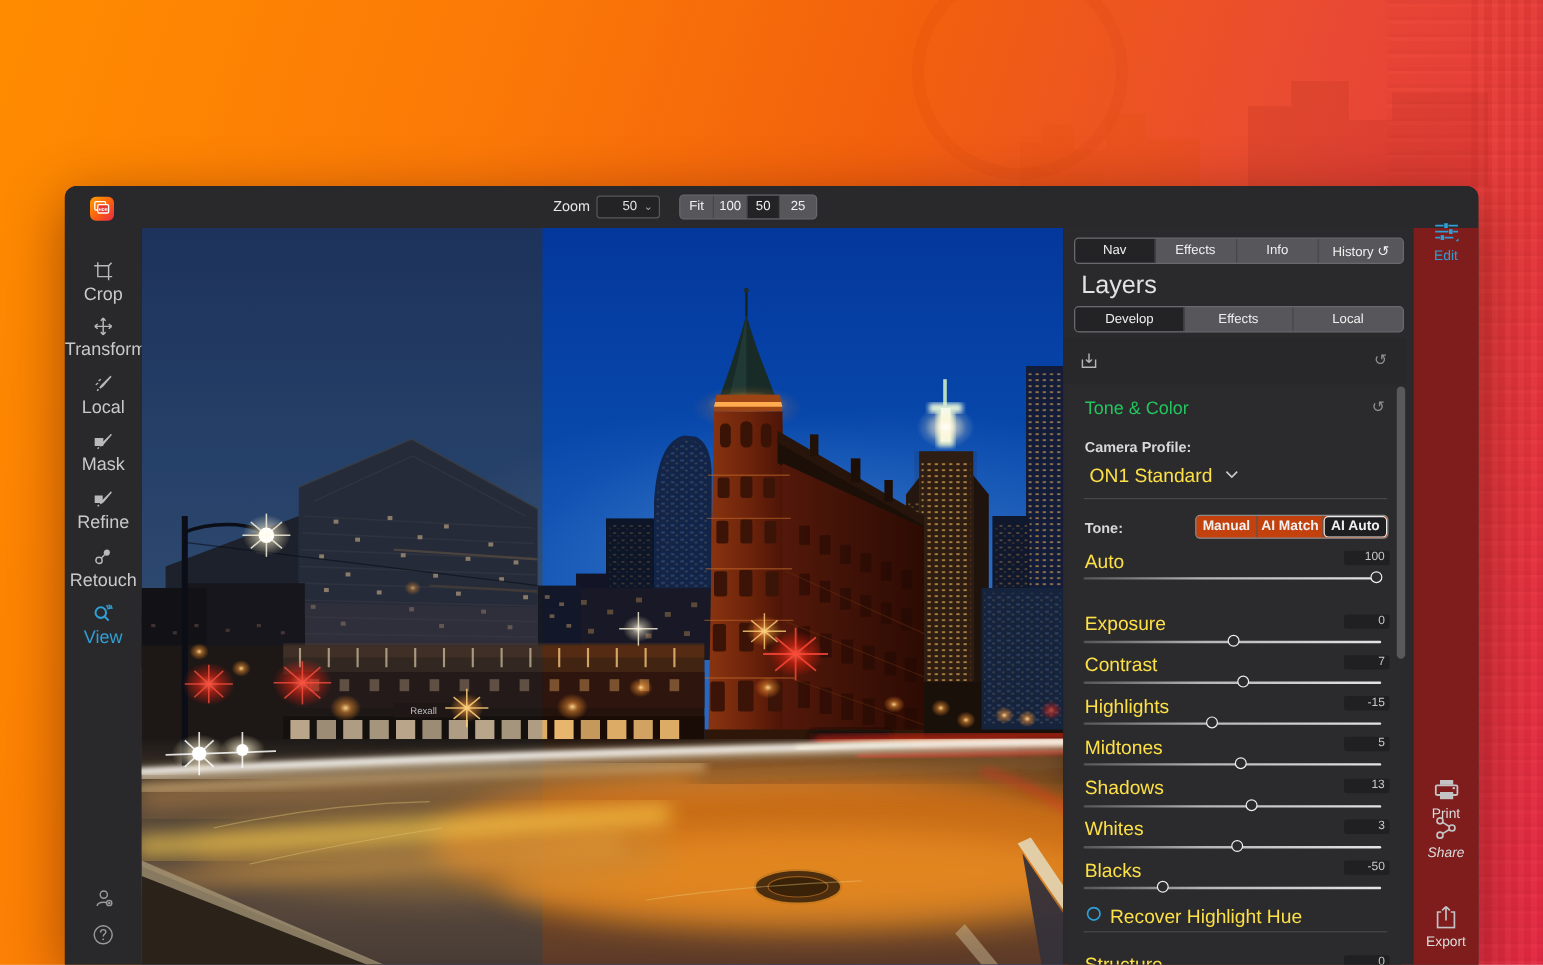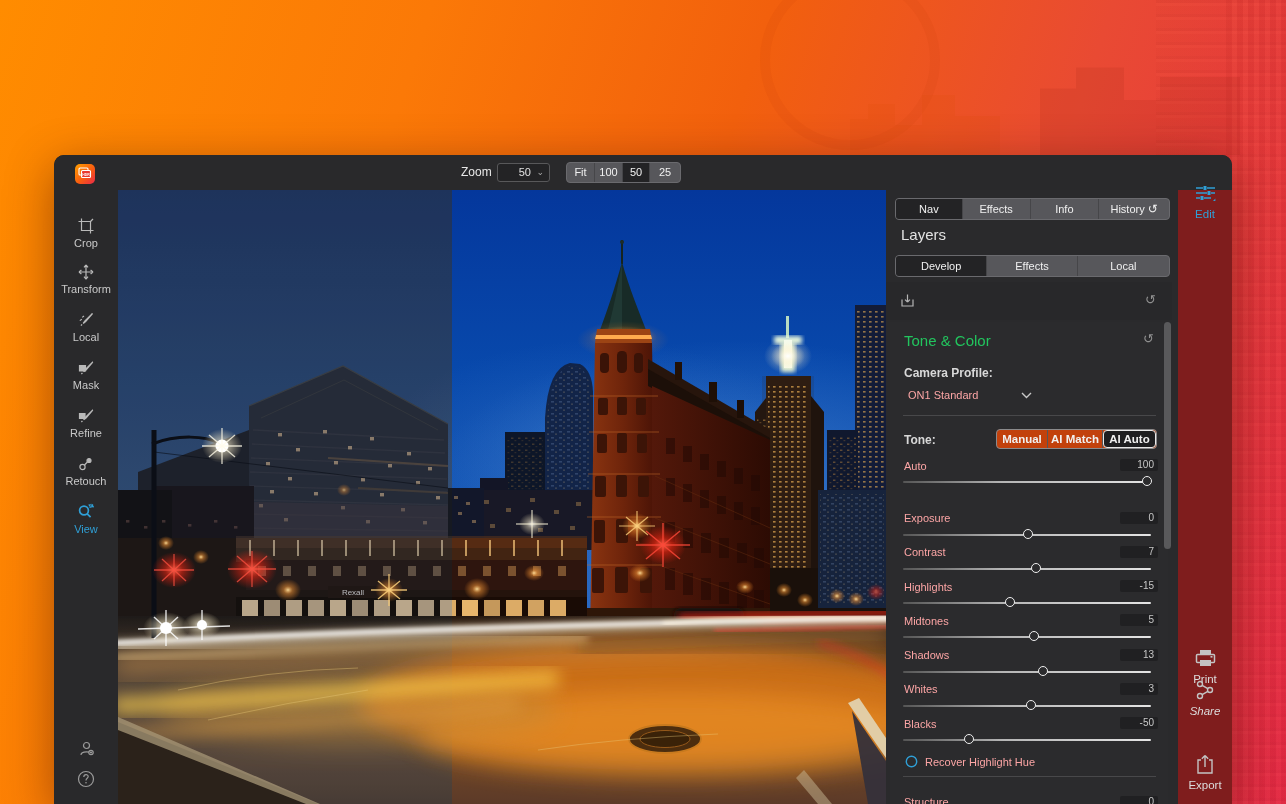--- a/index.html
+++ b/index.html
@@ -23,35 +23,35 @@
 .bgtex1 { position:absolute; right:0; top:0; width:130px; height:804px;
   background:repeating-linear-gradient(180deg, rgba(120,10,10,0.07) 0 3px, rgba(255,120,90,0.05) 3px 6px, rgba(160,20,15,0.04) 6px 14px);
   opacity:0.8; }
 .bgtex2 { position:absolute; right:0; top:0; width:60px; height:804px;
   background:repeating-linear-gradient(90deg, rgba(140,10,10,0.08) 0 6px, rgba(255,140,100,0.04) 6px 11px); }
 .bgcirc { position:absolute; left:760px; top:-30px; width:180px; height:180px; border-radius:50%; border:10px solid rgba(200,60,10,0.10); }
 .bgbld1 { position:absolute; left:850px; top:95px; width:150px; height:60px; background:rgba(220,80,10,0.18); clip-path:polygon(0 100%,0 40%,12% 40%,12% 15%,30% 15%,30% 50%,48% 50%,48% 0,70% 0,70% 35%,100% 35%,100% 100%); }
 .bgbld2 { position:absolute; left:1040px; top:60px; width:200px; height:95px; background:rgba(150,30,20,0.12); clip-path:polygon(0 100%,0 30%,18% 30%,18% 8%,42% 8%,42% 42%,60% 42%,60% 18%,100% 18%,100% 100%); }
 
 .tools { position:absolute; left:0; top:35px; width:64px; bottom:0; background:#29292b; }
-.tool { position:absolute; width:64px; text-align:center; color:#c9c9c9; font-size:11px; }
+.tool { position:absolute; width:64px; text-align:center; color:#c9c9c9; font-size:15px; }
 .tool svg { display:block; margin:0 auto 2px; }
 .tool.active { color:#2f9fd6; }
 
 .photo { position:absolute; left:64px; top:35px; width:768px; height:614px; background:#10214a; }
 
 .panel { position:absolute; left:832px; top:35px; width:292px; bottom:0; background:#2a2a2c; color:#d8d8d8; }
 .ptabs { position:absolute; left:9px; width:275px; height:22px; }
 .ptabs > div { line-height:20px; }
-.layers { position:absolute; left:15px; top:36px; font-size:15px; color:#e2e2e2; }
+.layers { position:absolute; left:15px; top:36px; font-size:21px; color:#e2e2e2; }
 .dtabs { top:65px; }
 .iconrow { position:absolute; left:0px; top:92px; width:286px; height:38px; background:#28282a; color:#b5b5b5; }
 .sect { position:absolute; left:4px; top:132px; width:278px; bottom:0; background:#2b2b2d; }
 .tonehdr { position:absolute; left:14px; top:10px; font-size:15px; color:#22c55e; }
-.lbl { position:absolute; left:14px; font-size:11px; color:#fca5a5; }
+.lbl { position:absolute; left:14px; font-size:16px; color:#fde047; }
 .blbl { position:absolute; left:14px; font-size:12px; font-weight:700; color:#d8d8d8; }
 .valbox { position:absolute; left:230px; width:38px; height:12px; background:#202022; border-radius:2px; font-size:10px; color:#c8c8c8; text-align:right; padding-right:4px; line-height:12px; }
 .sep { position:absolute; left:13px; width:253px; height:1px; background:#48484a; }
 .track { position:absolute; left:13px; width:248px; height:2px; background:linear-gradient(90deg,#555 0%,#b5b5b5 40%,#e5e5e5 100%); border-radius:1px; }
 .knob { position:absolute; top:-5px; width:10px; height:10px; border-radius:50%; background:#2b2b2d; border:1.6px solid #efefef; }
 .toneseg { left:106px; top:107px; height:20px; background:#c2410c; border:1px solid #8a8a8c; }
 .toneseg > div { font-size:11.5px; font-weight:700; line-height:18px; border-right:1px solid #565658; }
 .toneseg > div.on { background:#1e1e20; border:1px solid #e8e8e8; border-radius:4px; line-height:16px; }
 .scroll { position:absolute; left:278px; top:132px; width:7px; height:227px; background:#59595b; border-radius:4px; }
 .reset { color:#8f8f8f; font-size:13px; position:absolute; }

